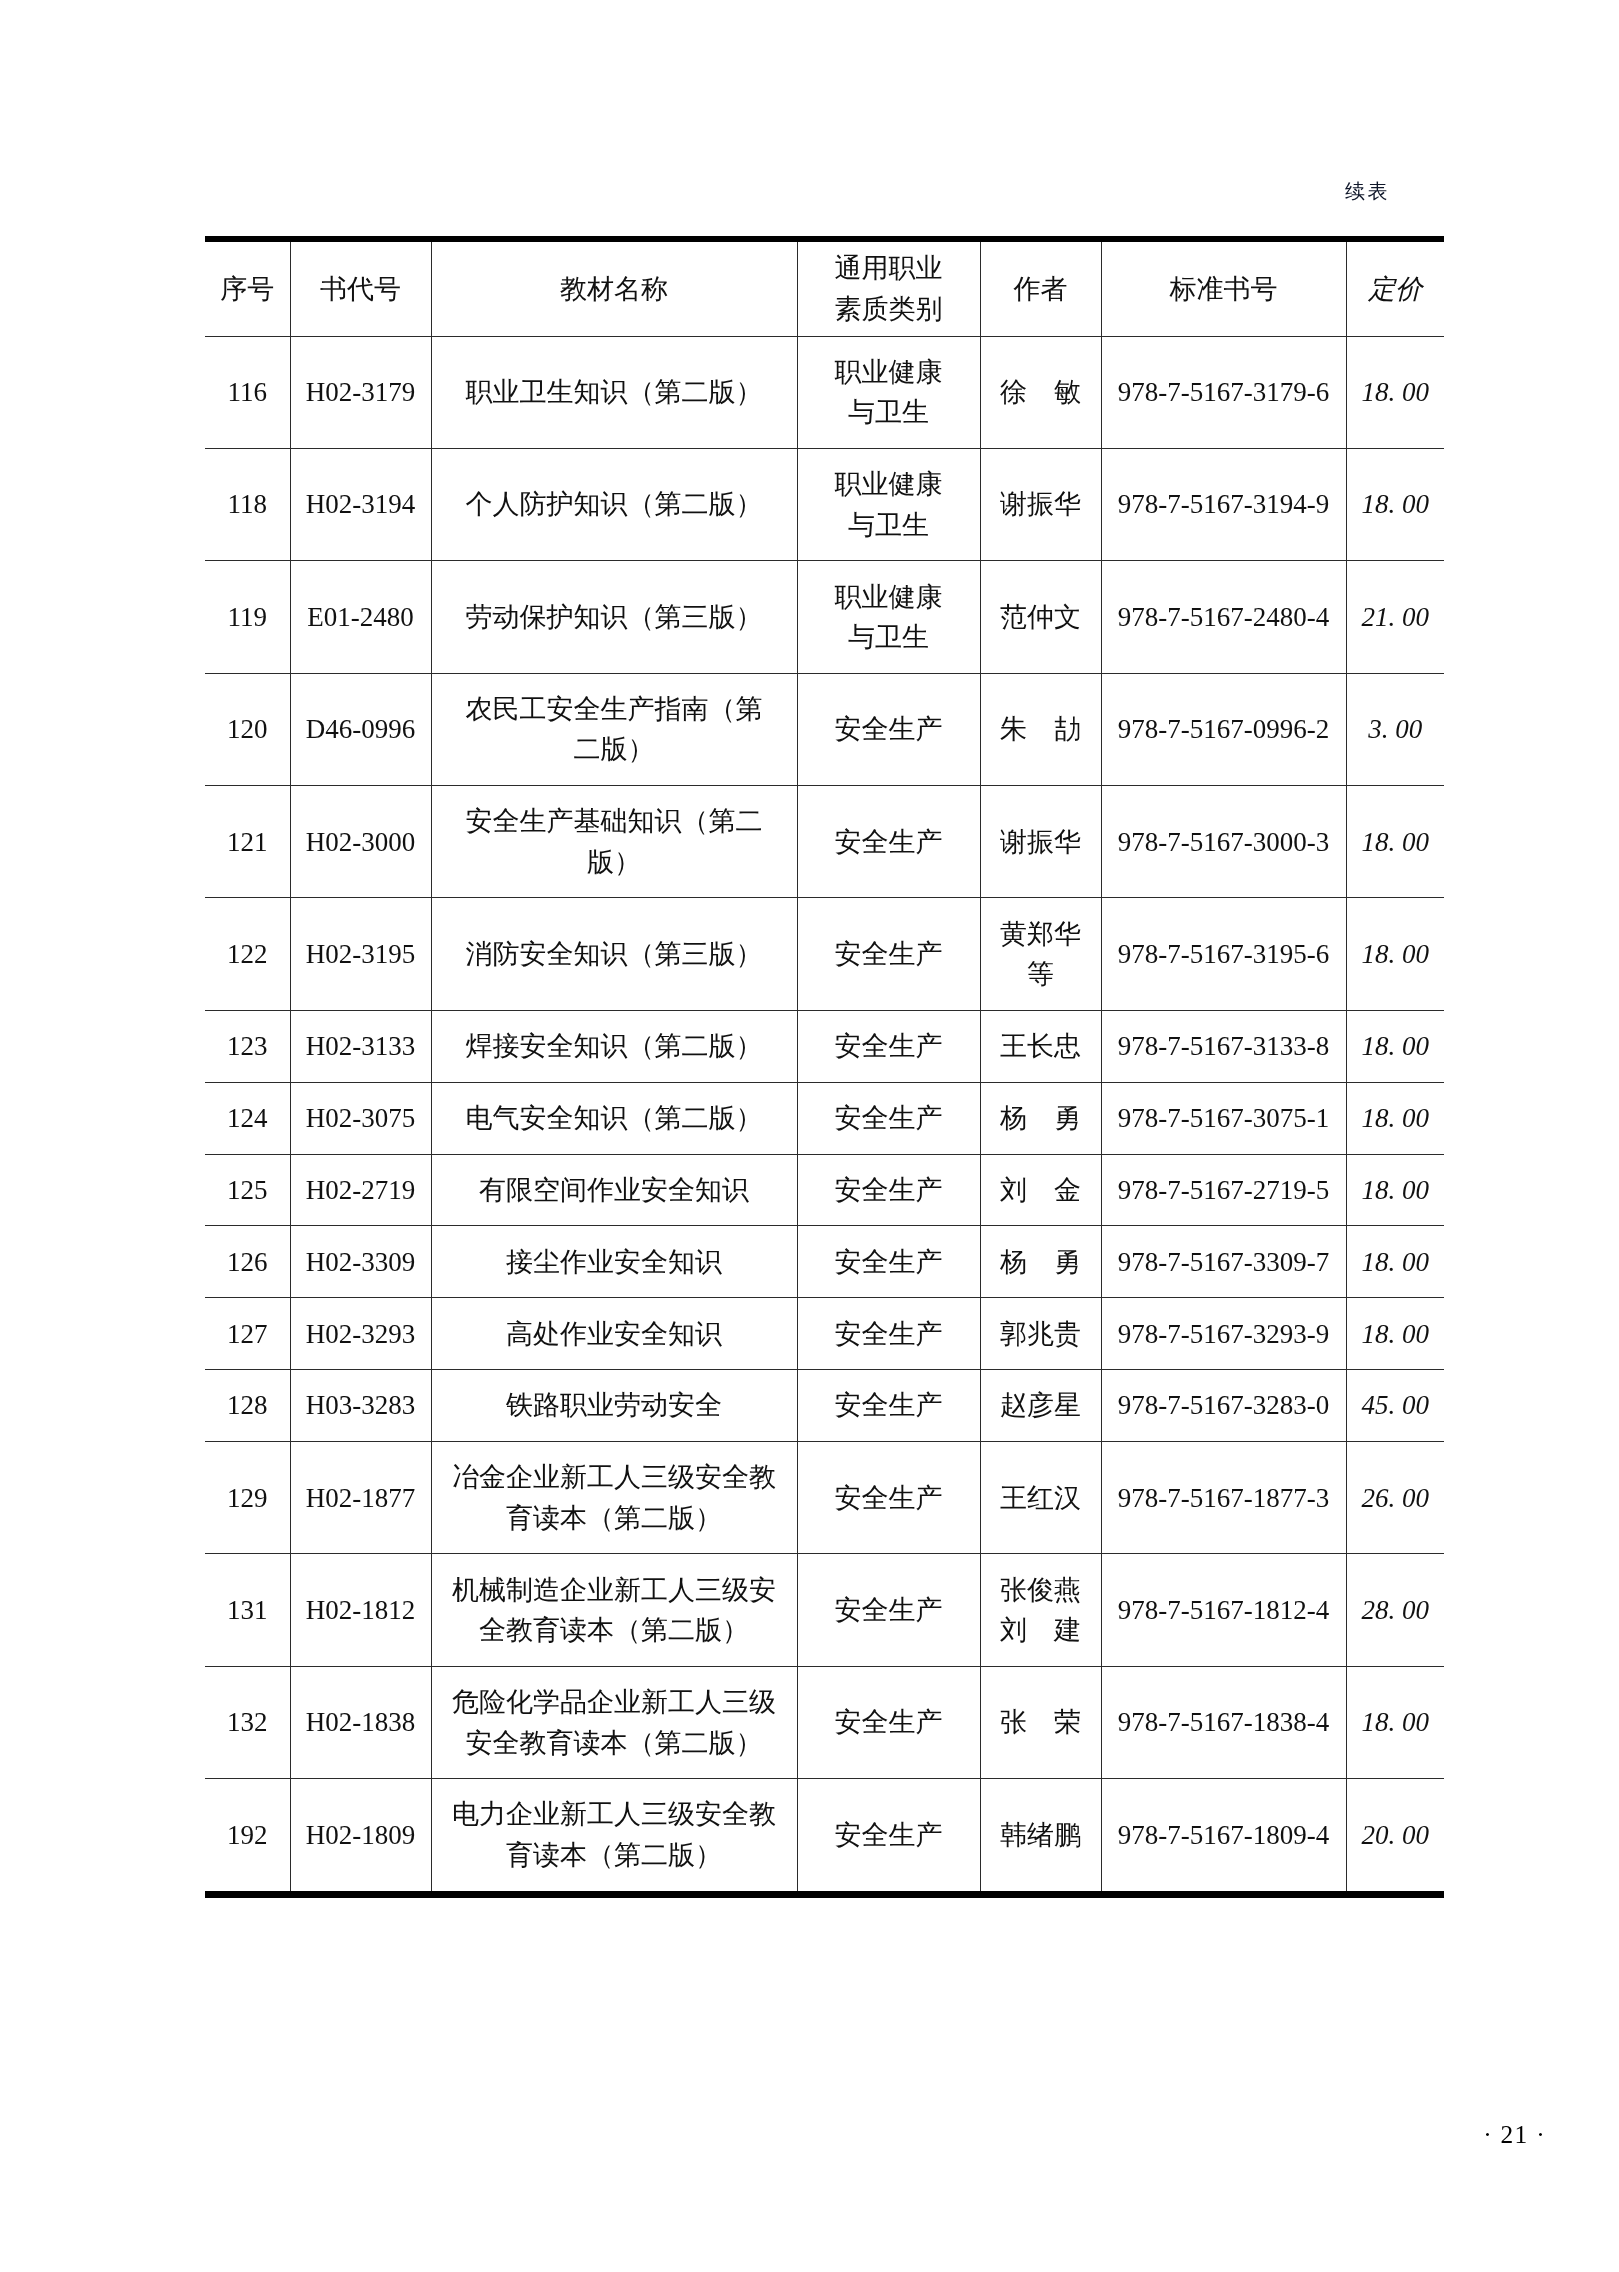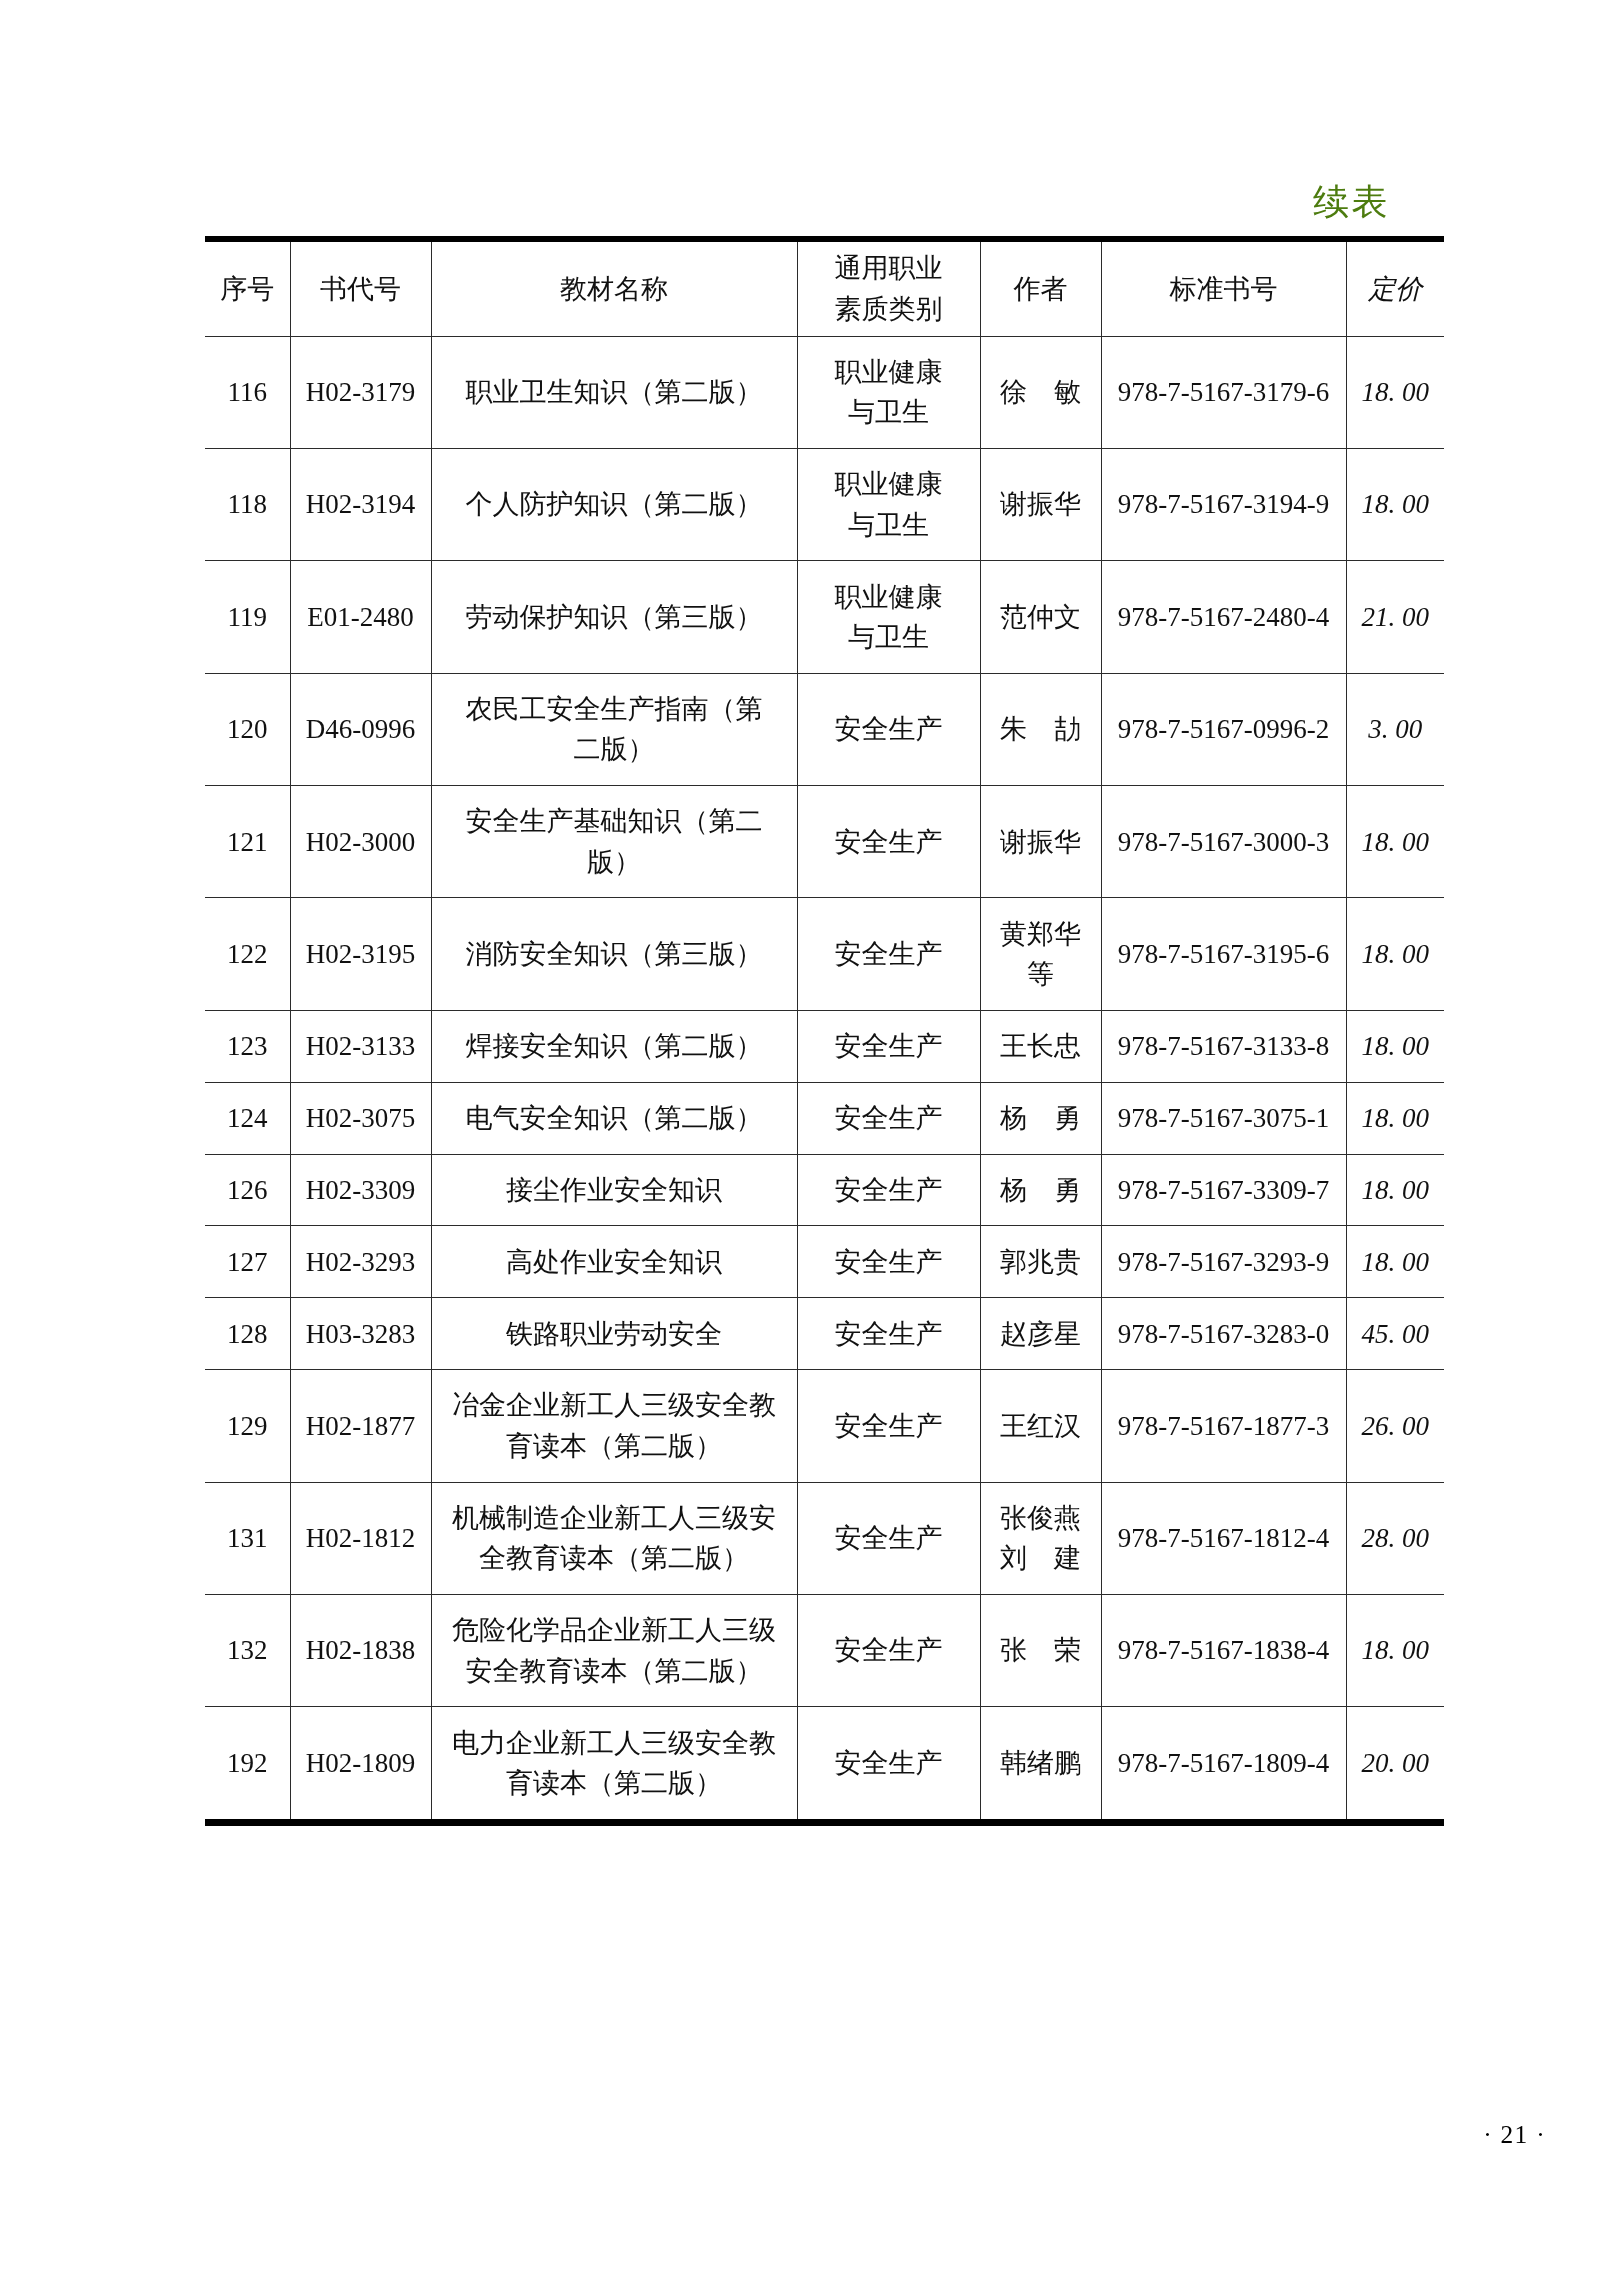--- a/index.html
+++ b/index.html
@@ -4,21 +4,21 @@
 <style>
   html,body{margin:0;padding:0;}
   body{
     width:1620px;height:2273px;background:#ffffff;position:relative;
     font-family:"Liberation Serif","DejaVu Serif",serif;color:#111;
     -webkit-font-smoothing:antialiased;
   }
   .sheet{position:absolute;left:205px;top:0;width:1239px;}
   .continued-label{
     position:absolute;top:178px;right:54px;
-    font-size:36px;letter-spacing:2.5px;color:#4d7c0f;
+    font-size:20px;letter-spacing:2.5px;color:#0f172a;
   }
   table.book-table{
     position:absolute;top:236px;left:0;width:1239px;
     border-collapse:collapse;table-layout:fixed;
     border-top:6.3px solid #000;border-bottom:7.6px solid #000;
   }
   .book-table td,.book-table th{
     border-top:1.3px solid #2b2b2b;border-bottom:1.3px solid #2b2b2b;
     border-left:1.3px solid #2b2b2b;border-right:1.3px solid #2b2b2b;
     font-weight:normal;font-size:27px;line-height:1.5;
@@ -136,20 +136,29 @@
         <tr>
           <td>124</td>
           <td>H02-3075</td>
           <td class="cell-title">电气安全知识（第二版）</td>
           <td>安全生产</td>
           <td>杨　勇</td>
           <td>978-7-5167-3075-1</td>
           <td>18. 00</td>
         </tr>
         <tr>
+          <td>125</td>
+          <td>H02-2719</td>
+          <td class="cell-title">有限空间作业安全知识</td>
+          <td>安全生产</td>
+          <td>刘　金</td>
+          <td>978-7-5167-2719-5</td>
+          <td>18. 00</td>
+        </tr>
+        <tr>
           <td>126</td>
           <td>H02-3309</td>
           <td class="cell-title">接尘作业安全知识</td>
           <td>安全生产</td>
           <td>杨　勇</td>
           <td>978-7-5167-3309-7</td>
           <td>18. 00</td>
         </tr>
         <tr>
           <td>127</td>

